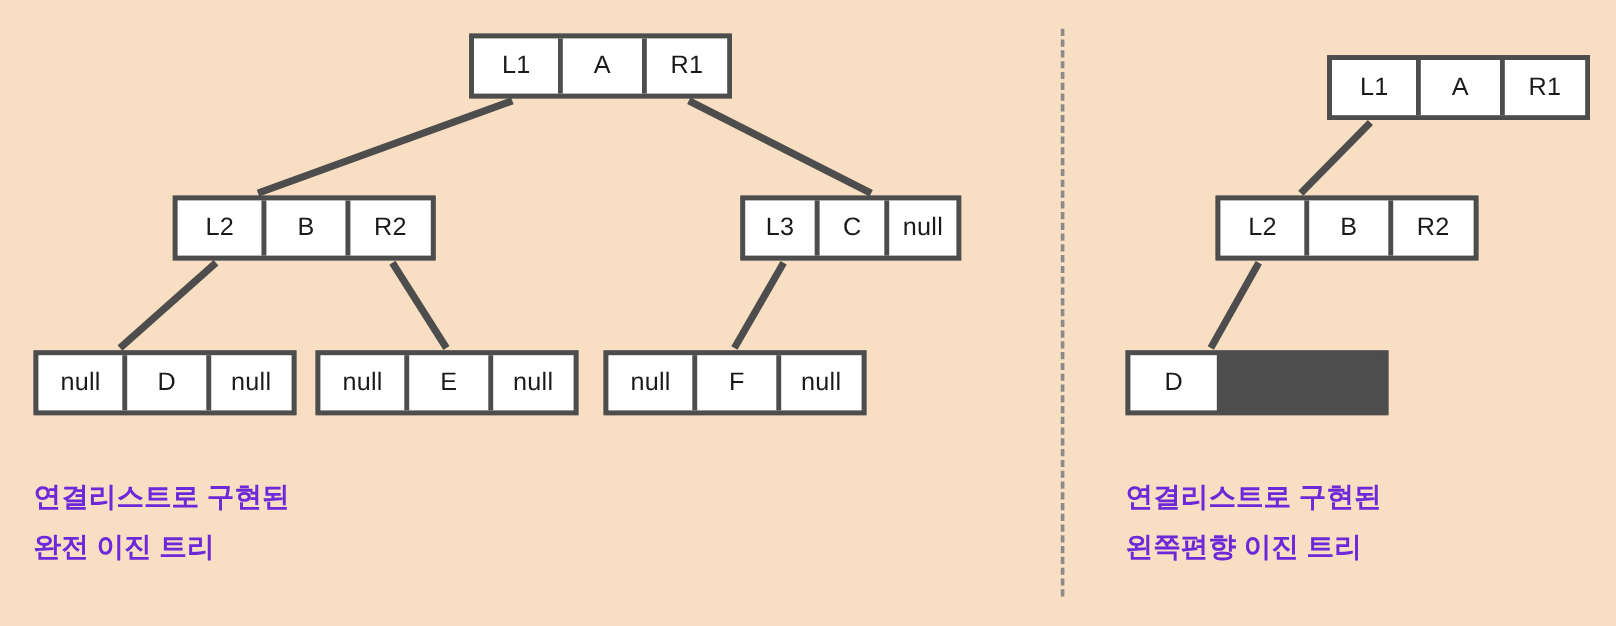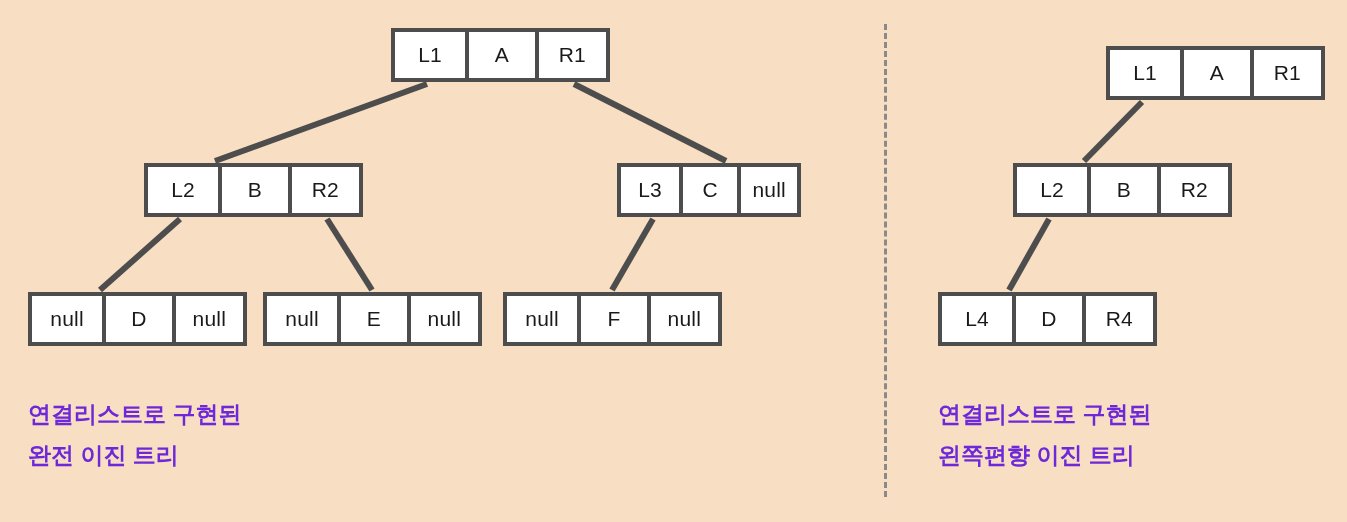--- a/index.html
+++ b/index.html
@@ -121,23 +121,21 @@
         <div class="cell" style="width: 73px;">L1</div>
         <div class="cell" style="width: 72px;">A</div>
         <div class="cell" style="width: 74px;">R1</div>
       </div>
       <div class="node" style="left: 1013px; top: 163px; width: 219px; height: 54px;">
         <div class="cell" style="width: 73px;">L2</div>
         <div class="cell" style="width: 72px;">B</div>
         <div class="cell" style="width: 74px;">R2</div>
       </div>
       <div class="node" style="left: 938px; top: 292px; width: 219px; height: 54px;">
-        <div class="cell" style="width: 73px;">L4</div>
         <div class="cell" style="width: 72px;">D</div>
-        <div class="cell" style="width: 74px;">R4</div>
       </div>
     </div>
 
   <div class="caption" style="left: 28px; top: 394px;">연결리스트로 구현된
 완전 이진 트리</div>
 
   <div class="caption" style="left: 938px; top: 394px;">연결리스트로 구현된
 왼쪽편향 이진 트리</div>
 
 </div>

